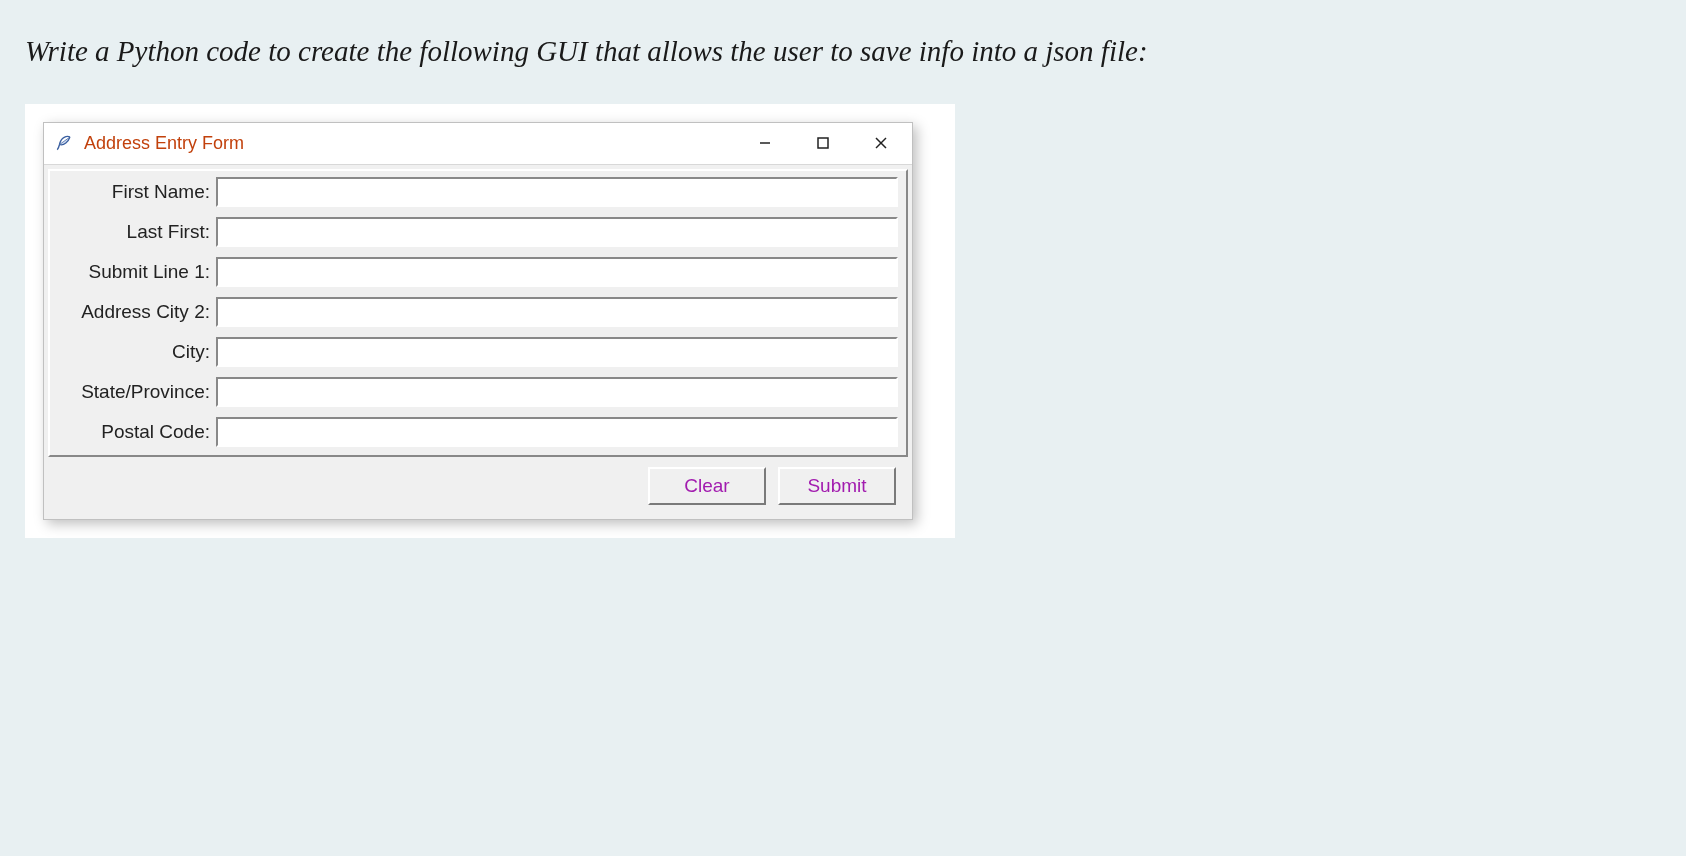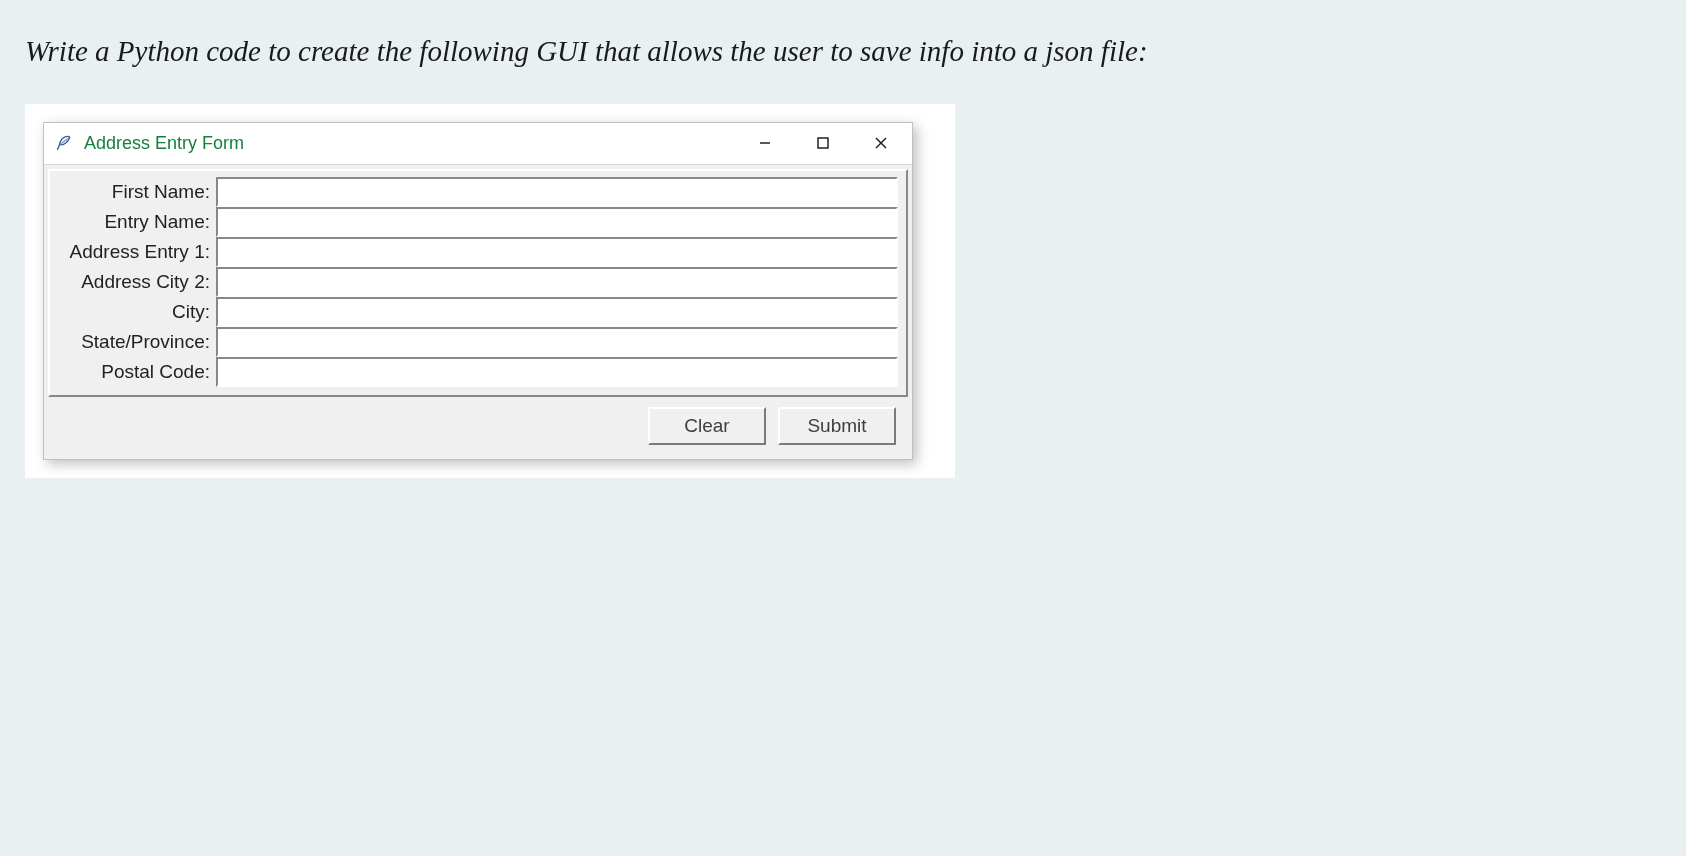--- a/index.html
+++ b/index.html
@@ -49,21 +49,21 @@
       display: flex;
       align-items: center;
       justify-content: center;
     }
     .titlebar-icon svg {
       width: 18px;
       height: 18px;
     }
     .titlebar-title {
       font-size: 18px;
-      color: #15803d;
+      color: #c2410c;
       flex: 0 0 auto;
     }
     .titlebar-spacer {
       flex: 1;
     }
     .titlebar-controls {
       display: flex;
       align-items: center;
       gap: 0;
     }
@@ -89,21 +89,21 @@
       background: #f0f0f0;
       border-top: 2px solid #ffffff;
       border-left: 2px solid #ffffff;
       border-right: 2px solid #888;
       border-bottom: 2px solid #888;
       padding: 6px 8px 8px 6px;
     }
     .form-row {
       display: flex;
       align-items: center;
-      margin-bottom: 0;
+      margin-bottom: 10px;
     }
     .form-row:last-child {
       margin-bottom: 0;
     }
     .form-label {
       width: 160px;
       text-align: right;
       font-size: 19px;
       color: #222;
       padding-right: 6px;
@@ -129,21 +129,21 @@
     }
     .win-button {
       min-width: 118px;
       height: 38px;
       background: #f0f0f0;
       border-top: 2px solid #ffffff;
       border-left: 2px solid #ffffff;
       border-right: 2px solid #7a7a7a;
       border-bottom: 2px solid #7a7a7a;
       font-size: 19px;
-      color: #404040;
+      color: #a21caf;
       cursor: pointer;
       display: flex;
       align-items: center;
       justify-content: center;
       font-family: 'Segoe UI', Tahoma, sans-serif;
     }
   </style>
 </head>
 <body>
 
@@ -183,25 +183,25 @@
       </div>
     </div>
 
     <div class="window-body">
       <div class="form-frame">
         <div class="form-row">
           <span class="form-label">First Name:</span>
           <input class="form-input" type="text" value="" style="">
         </div>
         <div class="form-row">
-          <span class="form-label">Entry Name:</span>
-          <input class="form-input" type="text" value="" style="">
-        </div>
-        <div class="form-row">
-          <span class="form-label">Address Entry 1:</span>
+          <span class="form-label">Last First:</span>
+          <input class="form-input" type="text" value="" style="">
+        </div>
+        <div class="form-row">
+          <span class="form-label">Submit Line 1:</span>
           <input class="form-input" type="text" value="" style="">
         </div>
         <div class="form-row">
           <span class="form-label">Address City 2:</span>
           <input class="form-input" type="text" value="" style="">
         </div>
         <div class="form-row">
           <span class="form-label">City:</span>
           <input class="form-input" type="text" value="" style="">
         </div>

